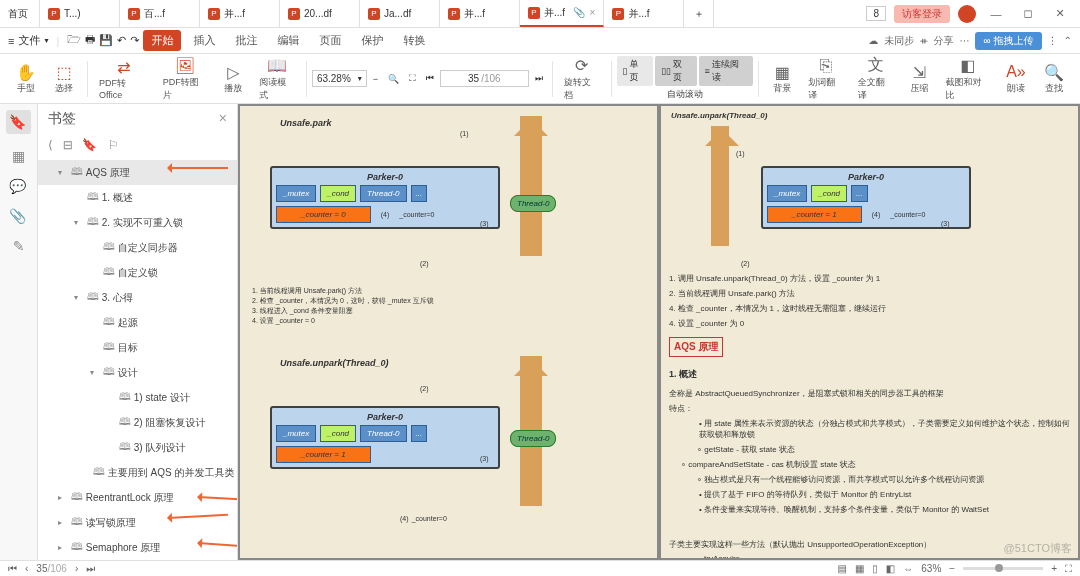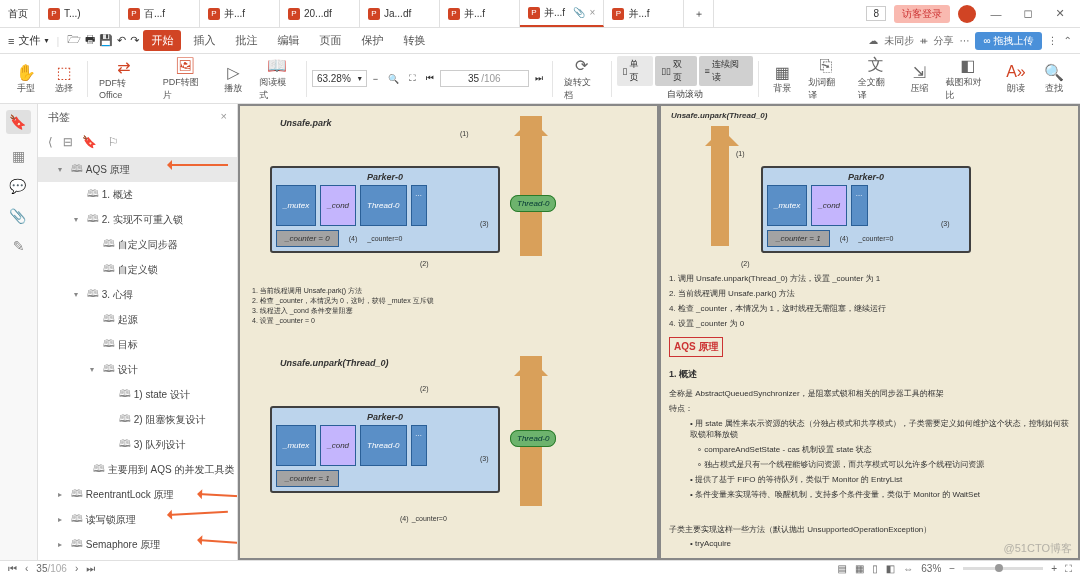--- a/index.html
+++ b/index.html
@@ -37,21 +37,21 @@
 .page-box { border: 1px solid #ccc; padding: 2px 4px; display: flex; align-items: center; gap: 2px; font-size: 10px; width: 90px; justify-content: center; }
 .seg-btn { background: #e8e8e8; padding: 2px 6px; border-radius: 2px; display: flex; align-items: center; gap: 2px; }
 .seg-btn.active { background: #d0d0d0; }
 
 
 .main { display: flex; height: 456px; }
 .sidebar-icons { width: 38px; background: #f8f8f8; border-right: 1px solid #e0e0e0; display: flex; flex-direction: column; align-items: center; padding-top: 6px; gap: 14px; color: #888; font-size: 14px; }
 .sidebar-icons .sico.active { background: #e0e0e0; padding: 4px; border-radius: 3px; color: #555; }
 
 .bookmark-panel { width: 200px; background: #fff; border-right: 1px solid #e0e0e0; display: flex; flex-direction: column; }
-.bm-header { display: flex; align-items: flex-start; padding: 6px 10px; font-size: 11px; color: #555; }
+.bm-header { display: flex; align-items: flex-start; padding: 6px 10px; font-size: 14px; color: #555; }
 .bm-header .bmclose { margin-left: auto; color: #999; }
 .bm-tools { display: flex; gap: 10px; padding: 4px 10px; color: #888; font-size: 12px; }
 .bm-tree { flex: 1; overflow: auto; padding: 4px 0; position: relative; }
 .bm-item { display: flex; align-items: center; padding: 4px 8px; font-size: 10px; color: #444; gap: 3px; white-space: nowrap; }
 .bm-item.sel { background: #e8e8e8; }
 .bm-item .arr { width: 10px; color: #888; font-size: 8px; }
 .bm-item .bico { color: #888; font-size: 10px; }
 .indent1 { padding-left: 20px; }
 .indent2 { padding-left: 36px; }
 .indent3 { padding-left: 52px; }
@@ -66,32 +66,32 @@
 .page-col { flex: 1; background: #f0ead6; margin: 2px; position: relative; overflow: hidden; }
 
 
 .diagram { position: absolute; }
 .uptxt { font-size: 9px; font-style: italic; font-weight: bold; }
 .big-arrow { width: 22px; background: #d9a05a; position: relative; }
 .big-arrow::before { content: ""; position: absolute; top: -14px; left: -6px; border: 17px solid transparent; border-bottom-color: #d9a05a; }
 .parker-box { background: #bcd4ec; border: 2px solid #404040; border-radius: 3px; padding: 4px; }
 .parker-title { font-size: 9px; font-style: italic; text-align: center; font-weight: bold; margin-bottom: 3px; }
 .inner-row { display: flex; gap: 4px; margin-bottom: 4px; }
-.chip { background: #5a8fc7; color: #fff; font-size: 8px; padding: 15px 6px; border: 1px solid #2a5f97; font-style: italic; }
-.chip.light { background: #c4b5fd; color: #333; }
+.chip { background: #5a8fc7; color: #fff; font-size: 8px; padding: 3px 6px; border: 1px solid #2a5f97; font-style: italic; }
+.chip.light { background: #bef264; color: #333; }
 .chip.dots { padding: 3px 4px; }
-.counter { background: #a3a3a3; border: 1px solid #2a5f97; font-size: 8px; padding: 3px 8px; font-style: italic; display: inline-block; }
+.counter { background: #f97316; border: 1px solid #2a5f97; font-size: 8px; padding: 3px 24px; font-style: italic; display: inline-block; }
 .thread-badge { background: #6db36d; border: 1px solid #2a7a2a; color: #033; font-size: 8px; padding: 3px 6px; font-style: italic; border-radius: 8px; }
 .tiny { font-size: 7px; color: #333; }
 
 
 .doc-text { font-size: 8px; color: #333; padding: 2px 8px; }
 .doc-h { border: 1px solid #c33; color: #c33; padding: 2px 4px; display: inline-block; font-size: 10px; font-weight: bold; margin: 4px 0; }
 .doc-sub { font-size: 9px; font-weight: bold; margin: 3px 0; }
-.bullet { margin-left: 21px; }
+.bullet { margin-left: 30px; }
 
 
 .statusbar { height: 16px; background: #fff; border-top: 1px solid #e0e0e0; display: flex; align-items: center; padding: 0 8px; font-size: 10px; color: #666; gap: 8px; }
 .statusbar .sright { margin-left: auto; display: flex; gap: 8px; align-items: center; }
 .zoom-slider { width: 80px; height: 3px; background: #ddd; position: relative; }
 .zoom-slider::after { content: ""; position: absolute; left: 40%; top: -3px; width: 8px; height: 8px; background: #999; border-radius: 50%; }
 
 .float-btn { position: absolute; right: 10px; top: 10px; width: 24px; height: 24px; background: #4a90d9; border-radius: 50%; color: #fff; display: flex; align-items: center; justify-content: center; font-size: 12px; }
 .watermark { position: absolute; right: 8px; bottom: 4px; color: rgba(120,120,120,0.5); font-size: 11px; }
 </style>
@@ -468,21 +468,22 @@
       <div style="position:absolute;left:0;top:165px;right:0">
         <div class="doc-text">1. 调用 Unsafe.unpark(Thread_0) 方法，设置 _counter 为 1</div>
         <div class="doc-text">2. 当前线程调用 Unsafe.park() 方法</div>
         <div class="doc-text">4. 检查 _counter，本情况为 1，这时线程无需阻塞，继续运行</div>
         <div class="doc-text">4. 设置 _counter 为 0</div>
         <div class="doc-text"><span class="doc-h">AQS 原理</span></div>
         <div class="doc-text doc-sub">1. 概述</div>
         <div class="doc-text">全称是 AbstractQueuedSynchronizer，是阻塞式锁和相关的同步器工具的框架</div>
         <div class="doc-text">特点：</div>
         <div class="doc-text bullet">• <span>用 state 属性来表示资源的状态（分独占模式和共享模式），子类需要定义如何维护这个状态，控制如何获取锁和释放锁</span></div>
-        <div class="doc-text bullet" style="margin-left:28px">∘ <span>compareAndSetState - cas 机制设置 state 状态</span></div>
+        <div class="doc-text bullet" style="margin-left:28px">∘ <span>getState - 获取 state 状态</span></div>
+        <div class="doc-text bullet" style="margin-left:12px">∘ <span>compareAndSetState - cas 机制设置 state 状态</span></div>
         <div class="doc-text bullet" style="margin-left:28px">∘ <span>独占模式是只有一个线程能够访问资源，而共享模式可以允许多个线程访问资源</span></div>
         <div class="doc-text bullet">• <span>提供了基于 FIFO 的等待队列，类似于 Monitor 的 EntryList</span></div>
         <div class="doc-text bullet">• <span>条件变量来实现等待、唤醒机制，支持多个条件变量，类似于 Monitor 的 WaitSet</span></div>
         <div class="doc-text" style="margin-top:20px">子类主要实现这样一些方法（默认抛出 UnsupportedOperationException）</div>
         <div class="doc-text bullet">• <span>tryAcquire</span></div>
       </div>
     </div>
     <span class="watermark">@51CTO博客</span>
   </div>
 </div>

